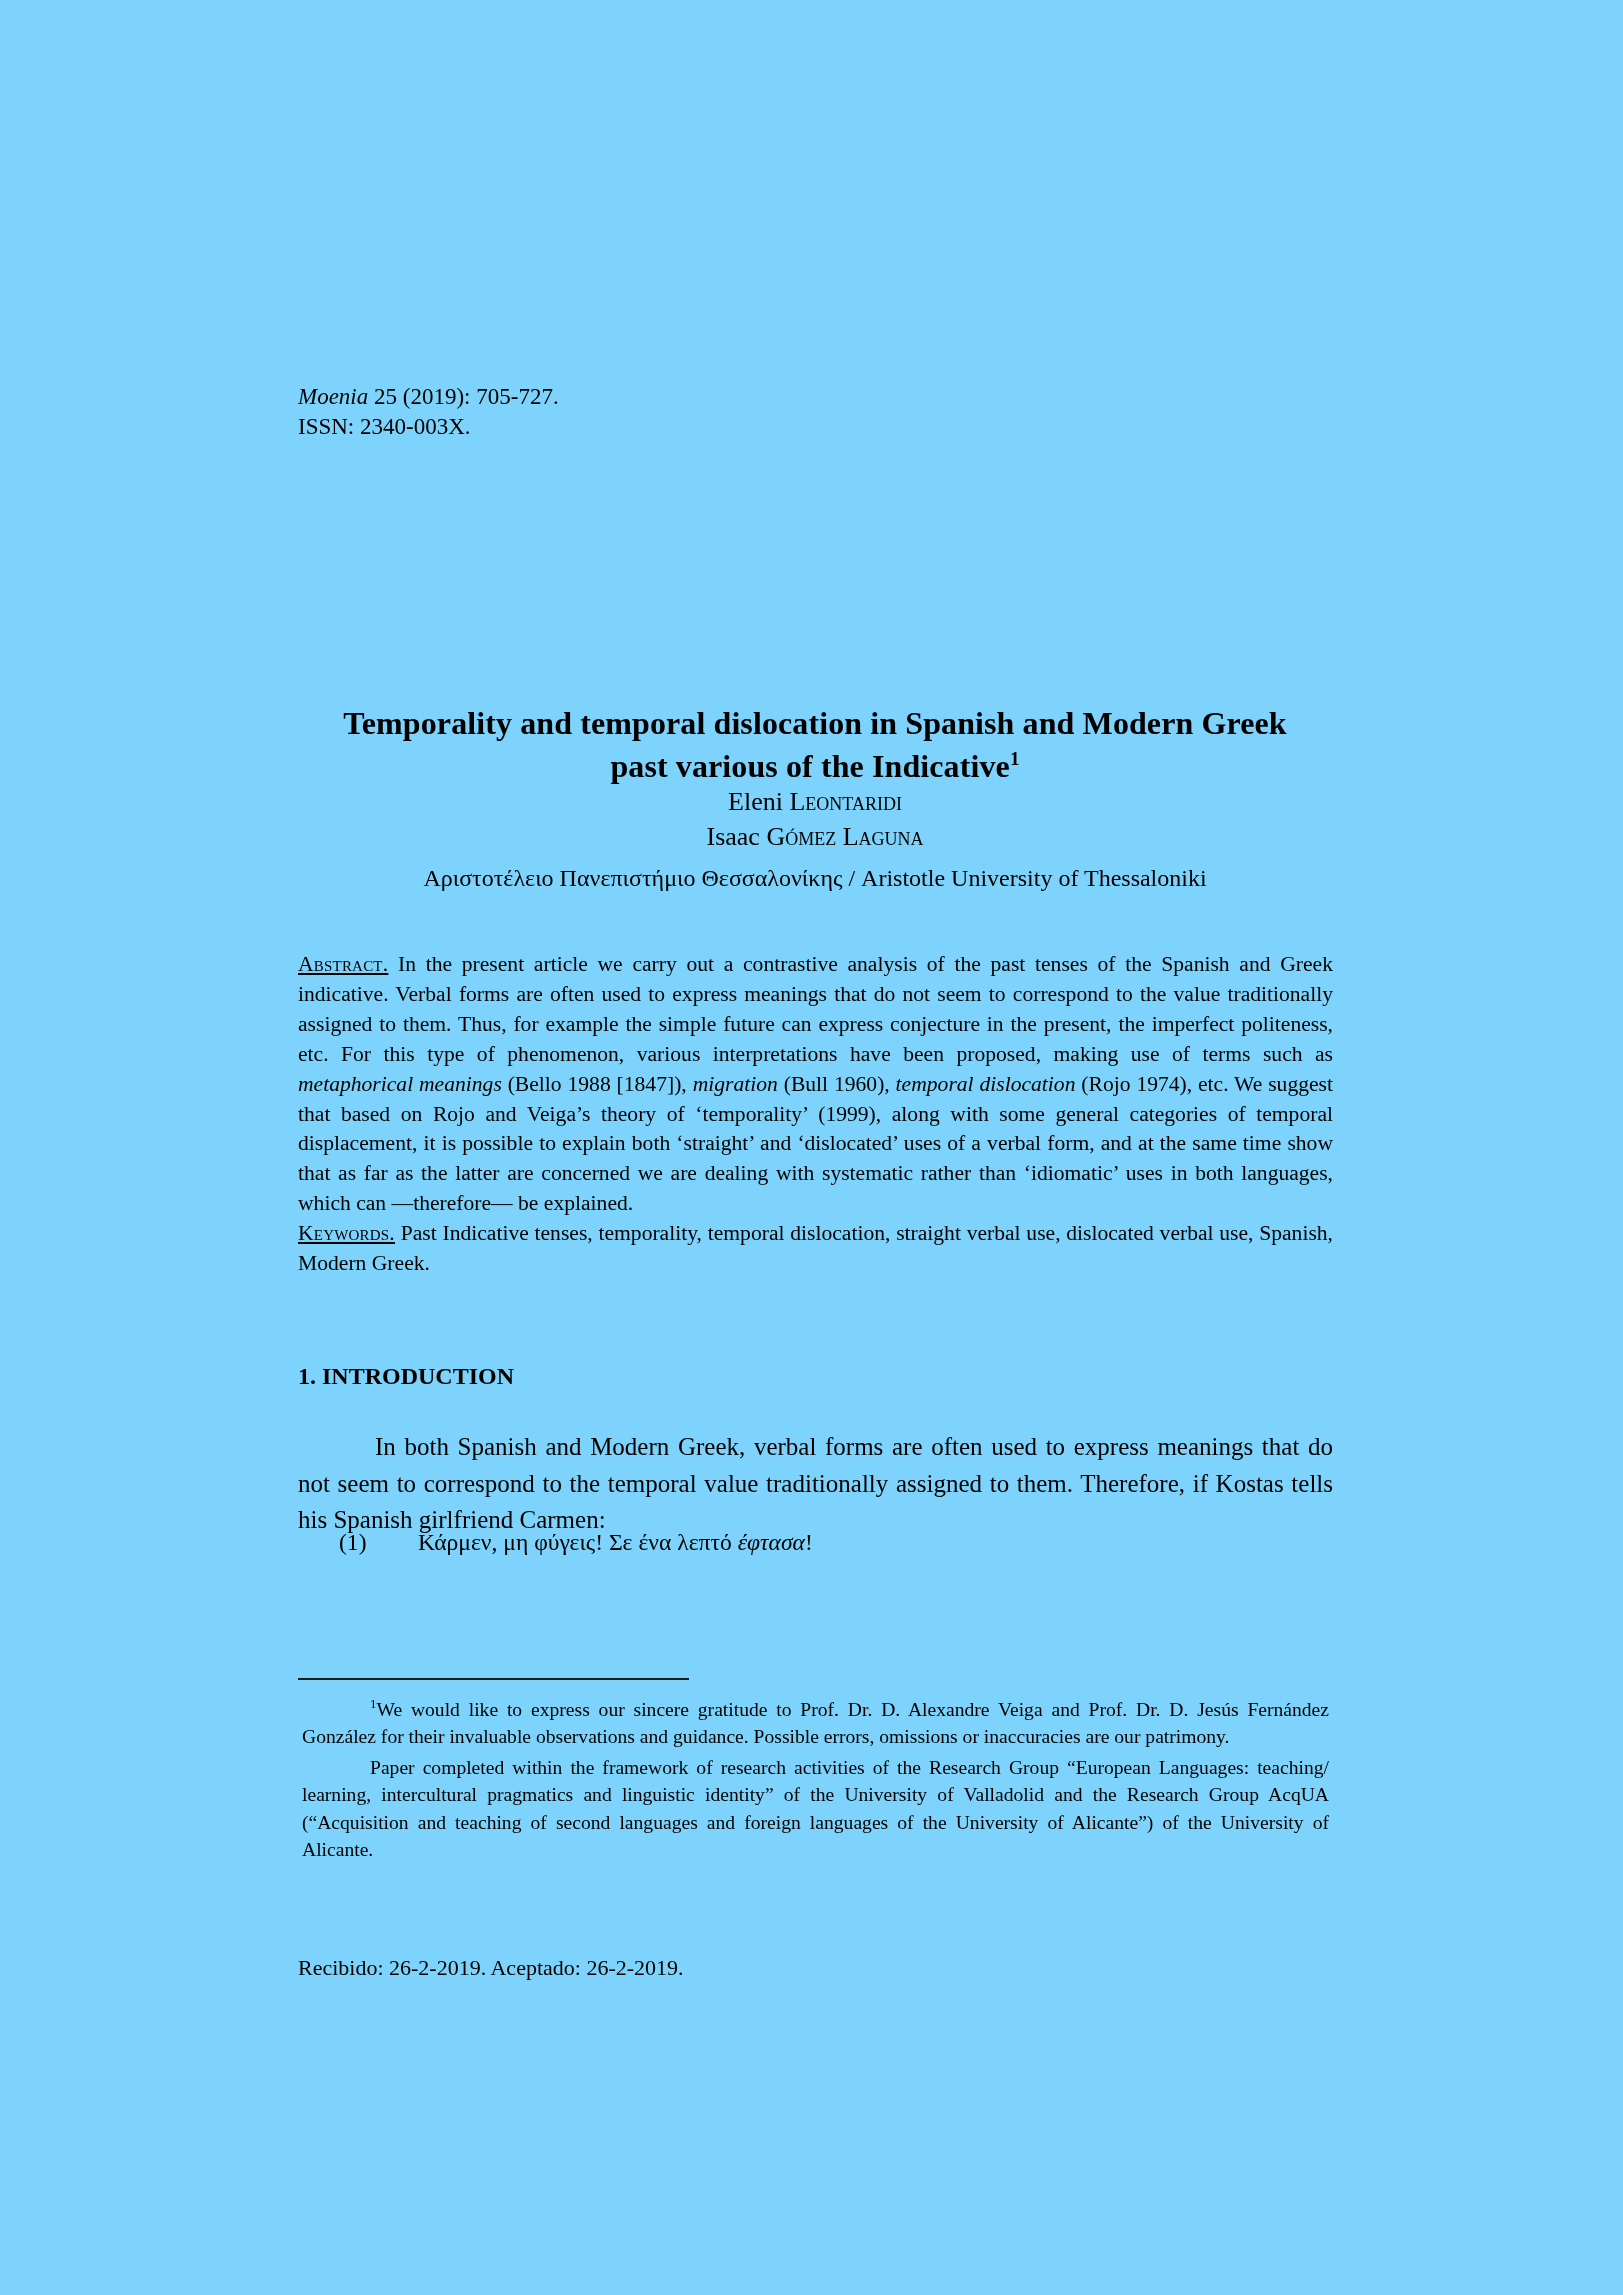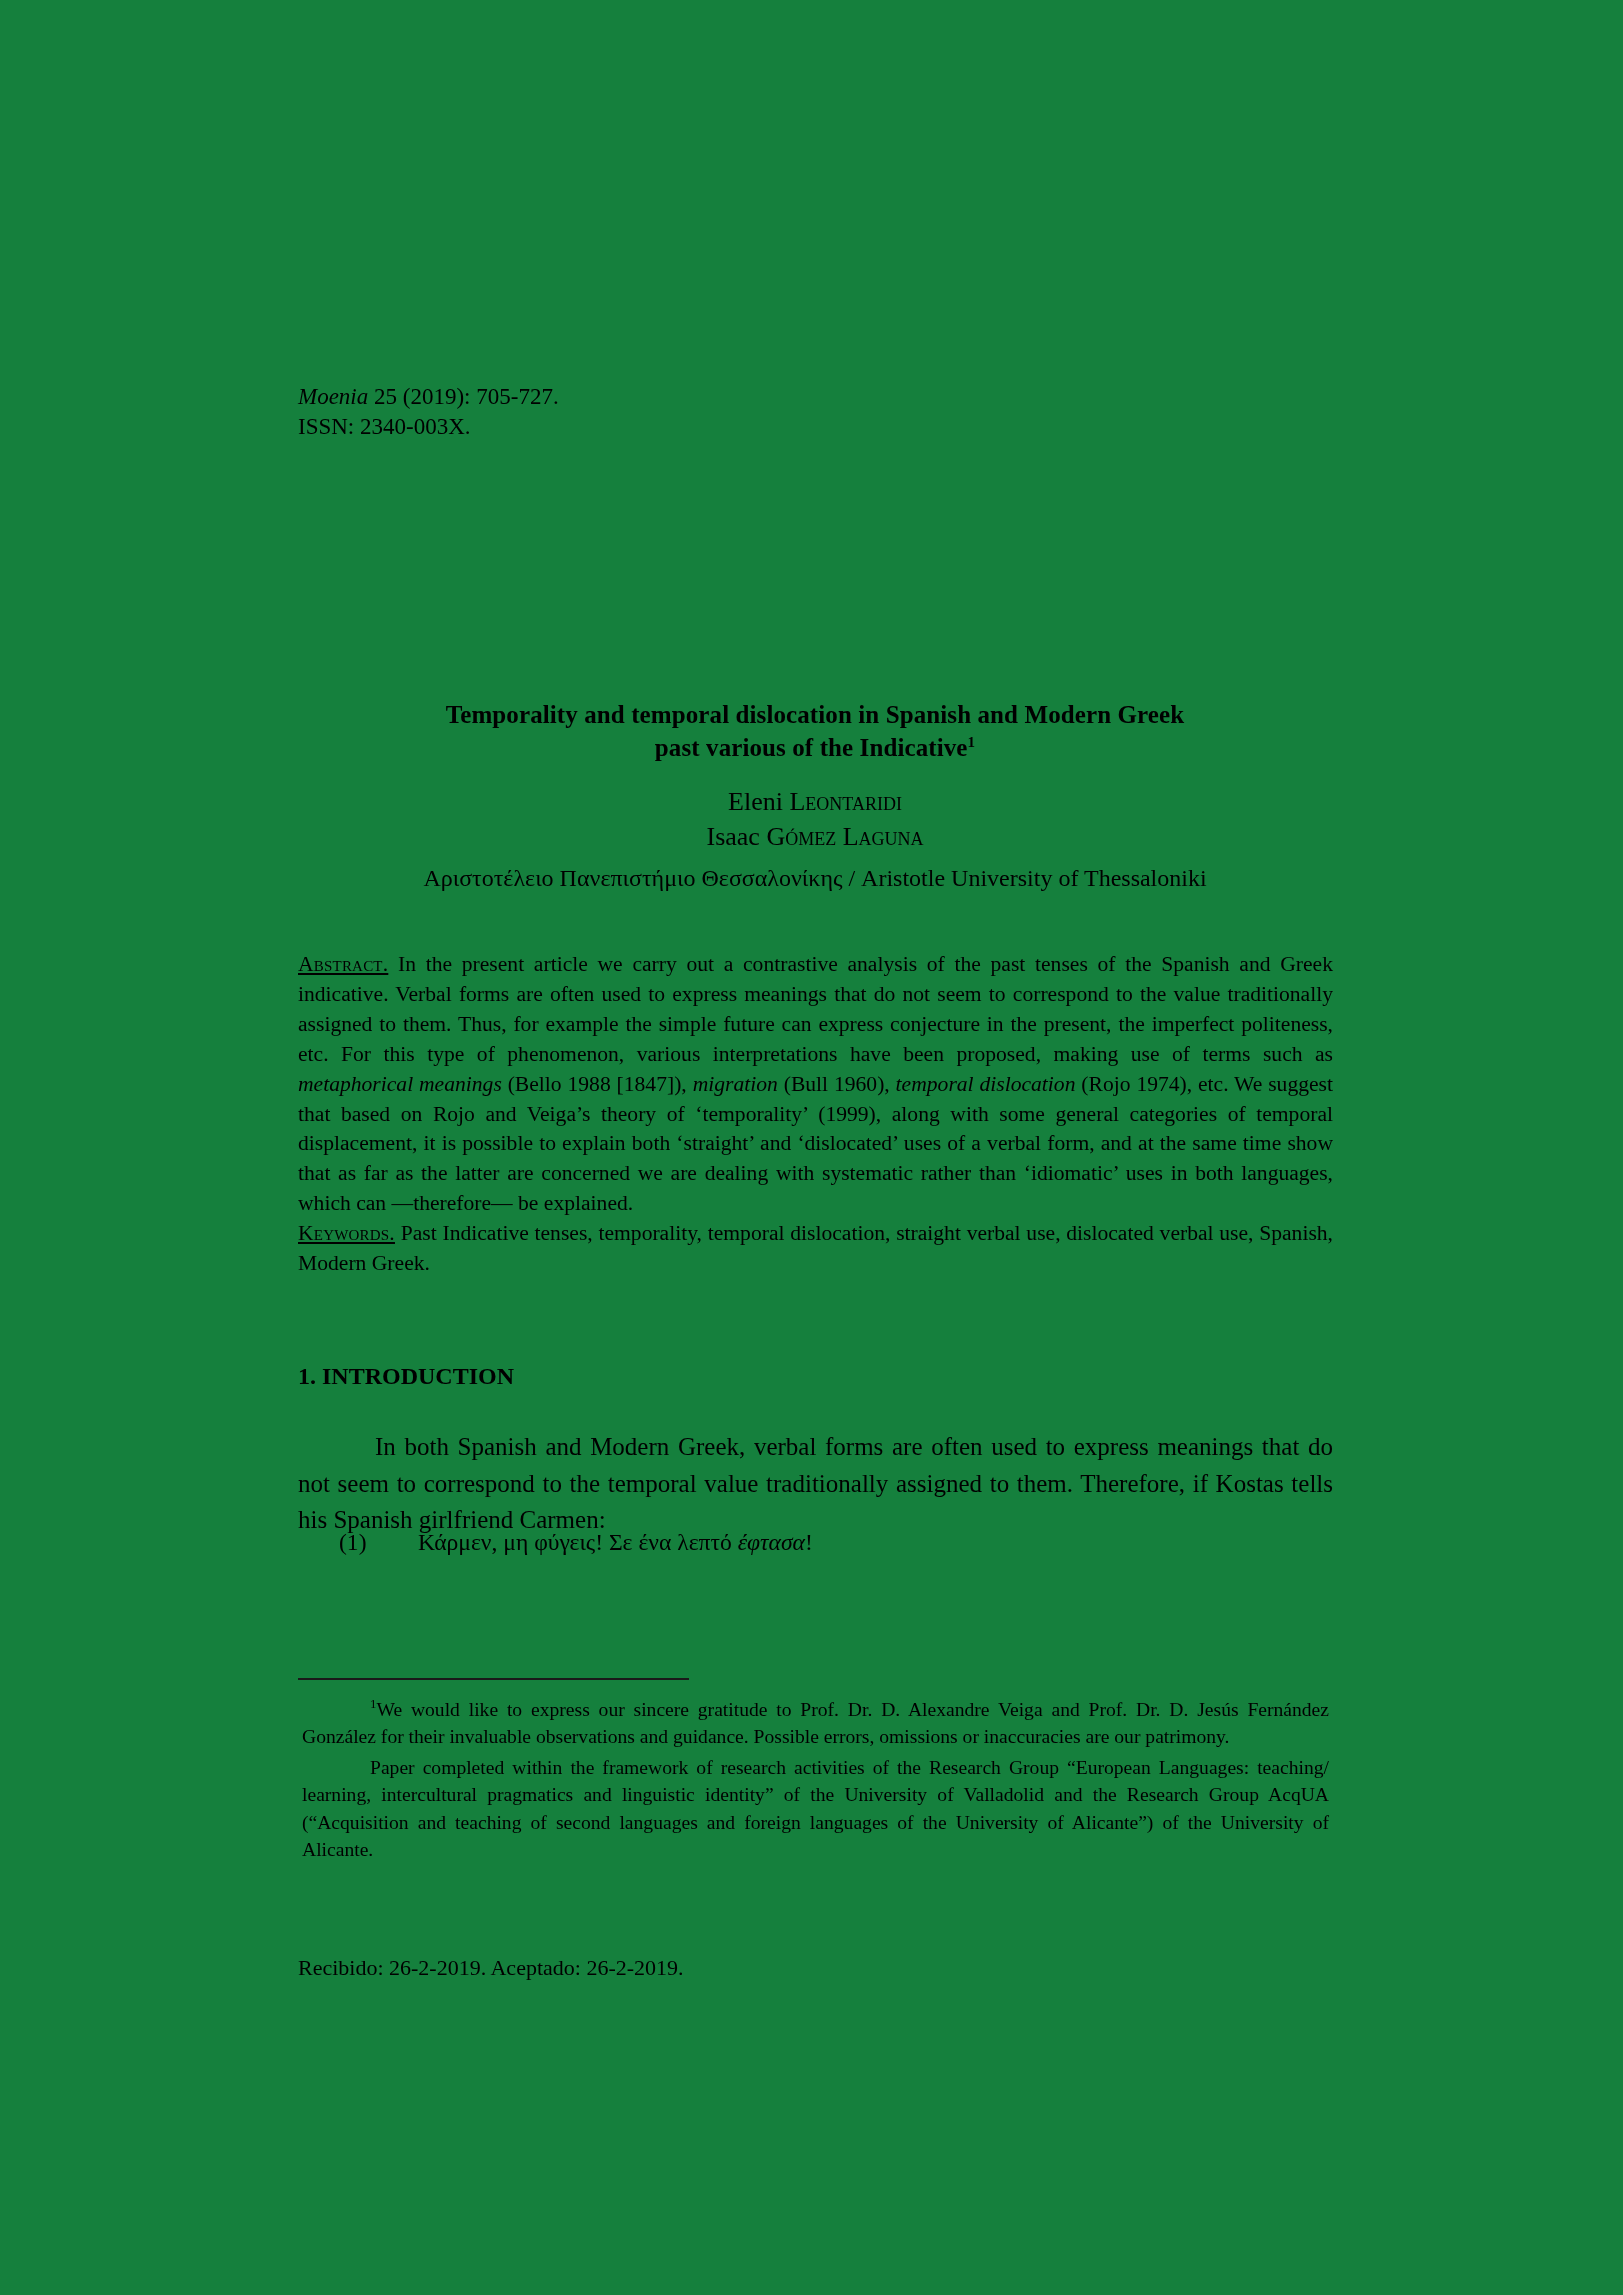--- a/index.html
+++ b/index.html
@@ -4,21 +4,21 @@
 <style>
   html, body {
     margin: 0;
     padding: 0;
     background: #ffffff;
   }
   .page {
     position: relative;
     width: 1623px;
     height: 2295px;
-    background: #15803d;
+    background: #7dd3fc;
     margin: 0 auto;
     overflow: hidden;
     font-family: "Liberation Serif", "DejaVu Serif", serif;
     color: #000000;
   }
 
   
   .journal-header {
     position: absolute;
     left: 298px;
@@ -30,21 +30,21 @@
   .journal-header .jtitle { font-style: italic; }
 
   
   .article-title {
     position: absolute;
     left: 298px;
     top: 681px;
     width: 1034px;
     text-align: center;
     font-weight: bold;
-    font-size: 25px;
+    font-size: 32px;
     line-height: 1.34;
     letter-spacing: 0.1px;
   }
   .article-title sup {
     font-size: 0.60em;
     vertical-align: super;
     line-height: 0;
     font-weight: bold;
   }
 

